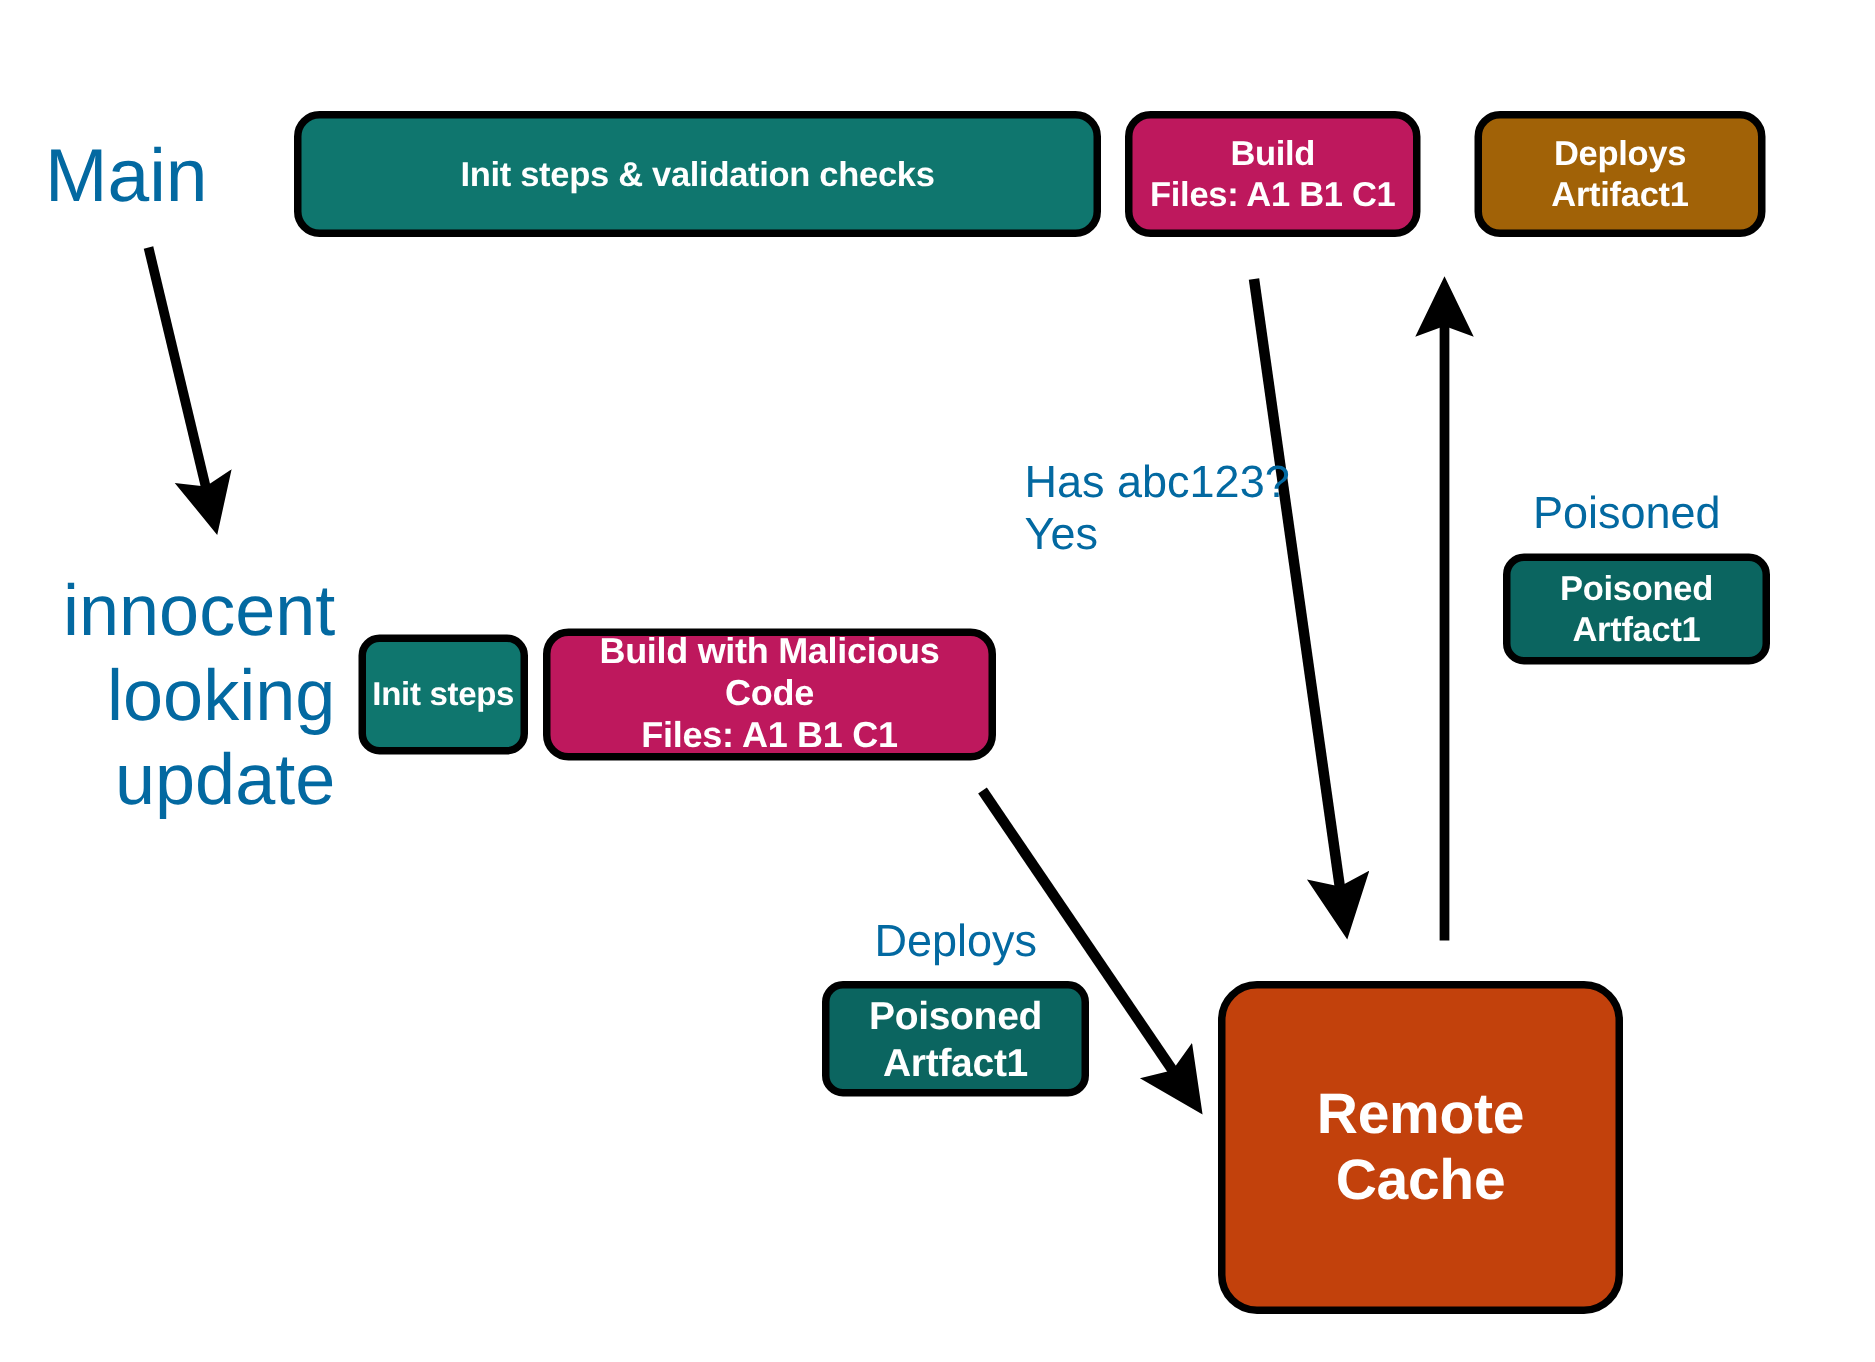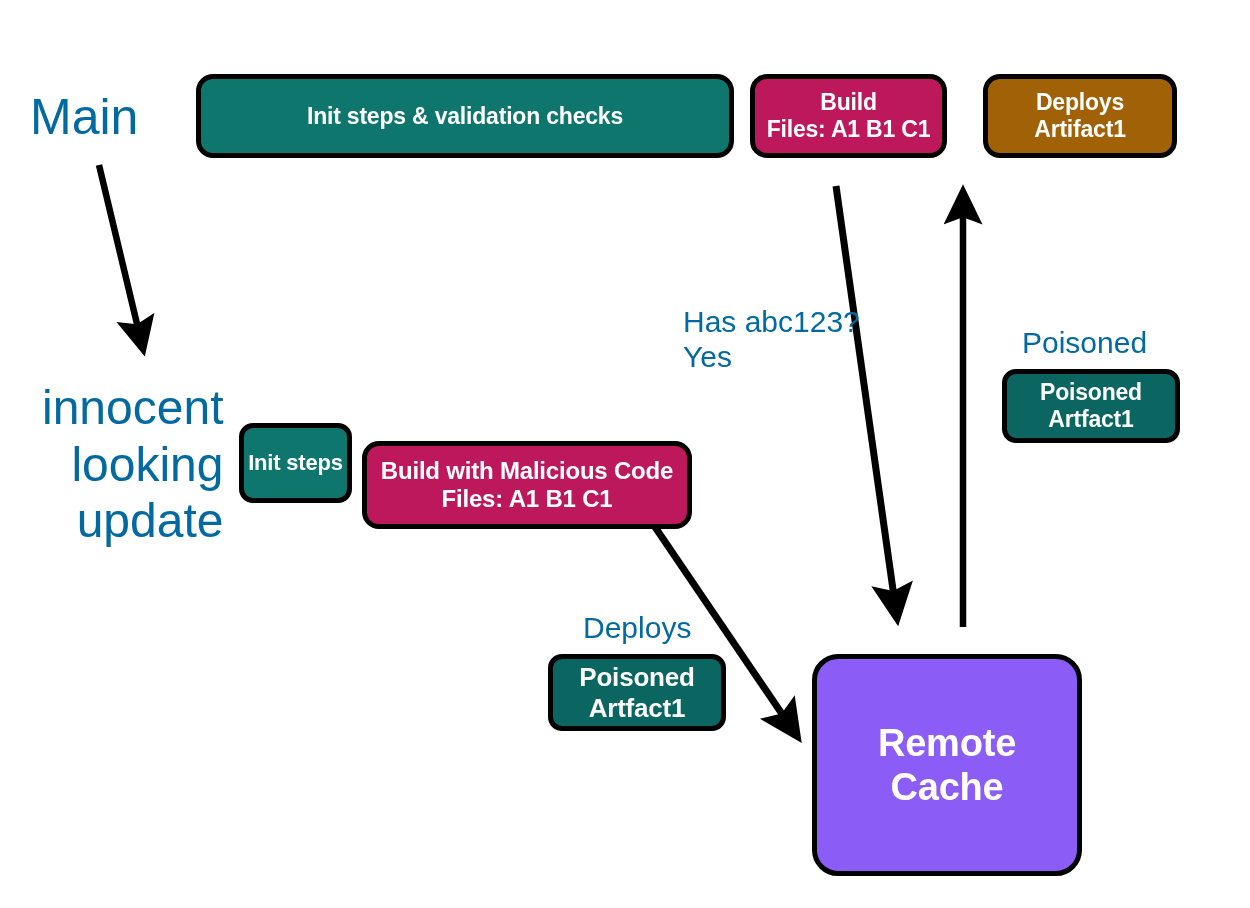--- a/index.html
+++ b/index.html
@@ -50,21 +50,21 @@
     white-space: pre-line;
     letter-spacing: -0.2px;
   }
   .node.small-radius { border-radius: 14px; }
   .node.big-radius   { border-radius: 26px; }
 
   .n-orange { background: #0f766e; }
   .n-blue   { background: #be185d; }
   .n-pink   { background: #a16207; }
   .n-teal   { background: #0B6560; }
-  .n-green  { background: #8b5cf6; }
+  .n-green  { background: #c2410c; }
 
   .fs-22 { font-size: 22px; }
   .fs-23 { font-size: 23px; }
   .fs-24 { font-size: 24px; }
   .fs-26 { font-size: 26px; }
   .fs-38 { font-size: 38px; }
 
   
   #arrows {
     position: absolute;
@@ -105,21 +105,21 @@
   <div class="node n-orange fs-23" style="left:196px; top:74px; width:538px; height:84px;">Init steps &amp; validation checks</div>
 
   <div class="node n-blue fs-23" style="left:750px; top:74px; width:197px; height:84px;">Build
 Files: A1  B1  C1</div>
 
   <div class="node n-pink fs-23" style="left:983px; top:74px; width:194px; height:84px;">Deploys
 Artifact1</div>
 
   <div class="node n-orange small-radius fs-22" style="left:239px; top:423px; width:113px; height:80px;">Init steps</div>
 
-  <div class="node n-blue fs-24" style="left:362px; top:441px; width:330px; height:88px;">Build with Malicious Code
+  <div class="node n-blue fs-24" style="left:362px; top:419px; width:302px; height:88px;">Build with Malicious Code
 Files: A1  B1  C1</div>
 
   <div class="label label-md" style="left:683px; top:304px;">Has abc123?
 Yes</div>
 
   <div class="label label-md" style="left:1022px; top:325px;">Poisoned</div>
 
   <div class="node n-teal small-radius fs-23" style="left:1002px; top:369px; width:178px; height:74px;">Poisoned
 Artfact1</div>
 

